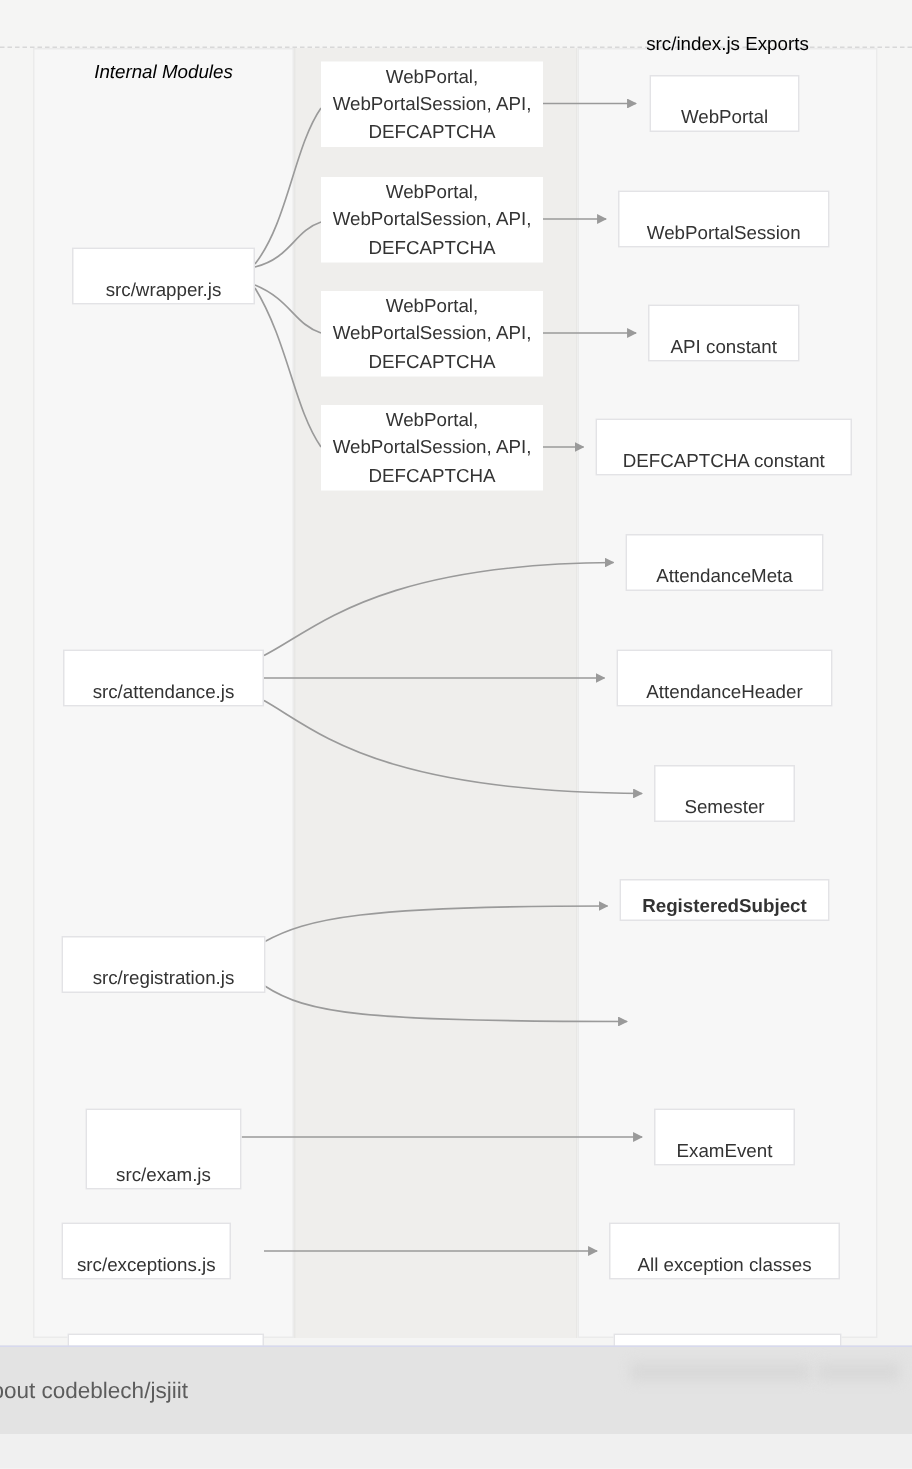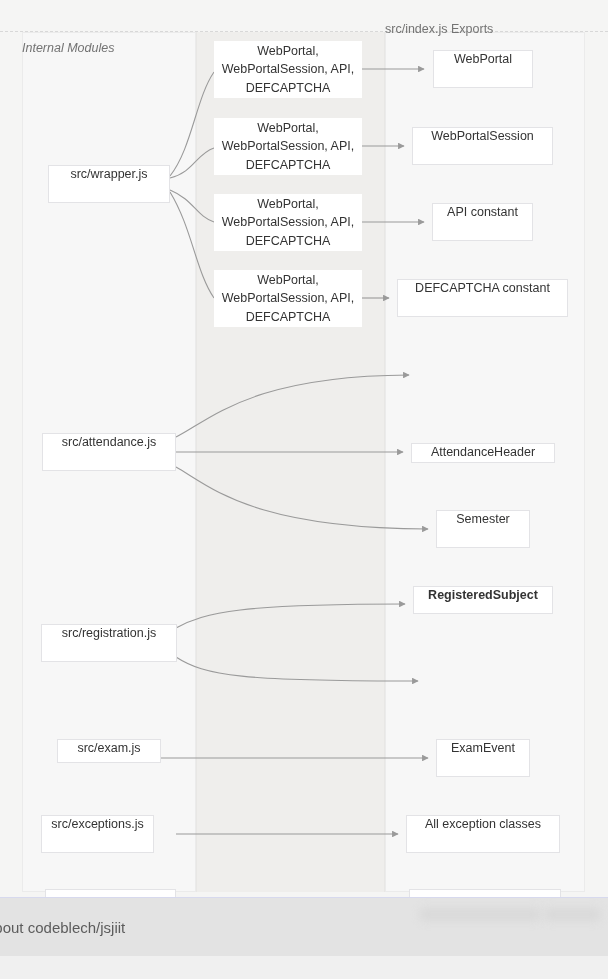--- a/index.html
+++ b/index.html
@@ -30,21 +30,21 @@
     left: 0; top: 0;
   }
 
   
   .node {
     position: absolute;
     box-sizing: border-box;
     background: #ffffff;
     border: 1px solid #e3e3e6;
     display: flex;
-    align-items: flex-start;
+    align-items: flex-end;
     justify-content: center;
     color: #333333;
     font-size: 12.5px;
     line-height: 1.35;
     text-align: center;
     white-space: nowrap;
   }
 
   .edge-label {
     position: absolute;
@@ -70,23 +70,24 @@
   }
   .subgraph-mid {
     position: absolute;
     box-sizing: border-box;
     background: #efeeec;
     border-left: 1px solid #e8e7e5;
     border-right: 1px solid #e8e7e5;
   }
   .subgraph-title {
     position: absolute;
-    color: #737373;
+    color: #000000;
     font-size: 12.5px;
     white-space: nowrap;
+    text-align: center;
   }
 
   .top-dashed-rule {
     position: absolute;
     left: 0;
     width: 608px;
     height: 0;
     border-top: 1px dashed #d8d8d8;
   }
 
@@ -206,21 +207,21 @@
   </div>
 
   <div class="node" style="left:42px; top:433px; width:134px; height:38px;">
     <span>src/attendance.js</span>
   </div>
 
   <div class="node" style="left:41px; top:624px; width:136px; height:38px;">
     <span>src/registration.js</span>
   </div>
 
-  <div class="node" style="left:57px; top:739px; width:104px; height:24px;">
+  <div class="node" style="left:57px; top:739px; width:104px; height:54px;">
     <span>src/exam.js</span>
   </div>
 
   <div class="node" style="left:41px; top:815px; width:113px; height:38px;">
     <span>src/exceptions.js</span>
   </div>
 
   <div class="node" style="left:45px; top:889px; width:131px; height:38px;"></div>
 
   <div class="node" style="left:433px; top:50px; width:100px; height:38px;">
@@ -232,22 +233,25 @@
   </div>
 
   <div class="node" style="left:397px; top:279px; width:171px; height:38px;">
     <span>DEFCAPTCHA constant</span>
   </div>
 
   <div class="node" style="left:432px; top:203px; width:101px; height:38px;">
     <span>API constant</span>
   </div>
 
-
-  <div class="node" style="left:411px; top:443px; width:144px; height:20px;">
+  <div class="node" style="left:417px; top:356px; width:132px; height:38px;">
+    <span>AttendanceMeta</span>
+  </div>
+
+  <div class="node" style="left:411px; top:433px; width:144px; height:38px;">
     <span>AttendanceHeader</span>
   </div>
 
   <div class="node" style="left:436px; top:510px; width:94px; height:38px;">
     <span>Semester</span>
   </div>
 
   <div class="node" style="left:413px; top:586px; width:140px; height:28px;font-weight:bold;">
     <span>RegisteredSubject</span>
   </div>

